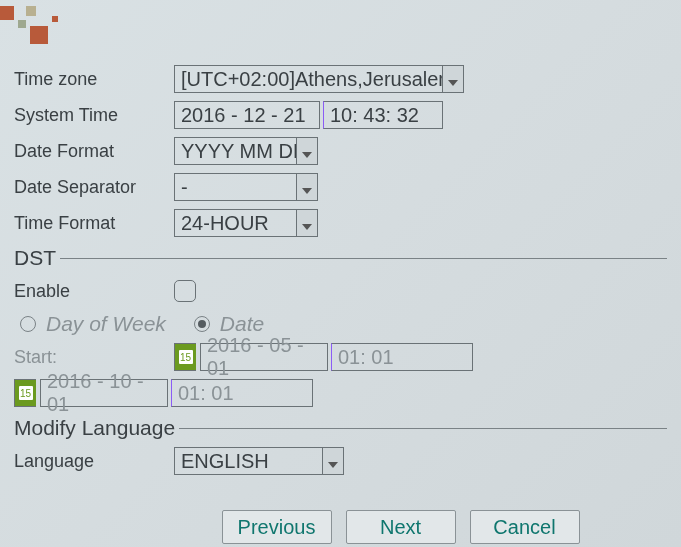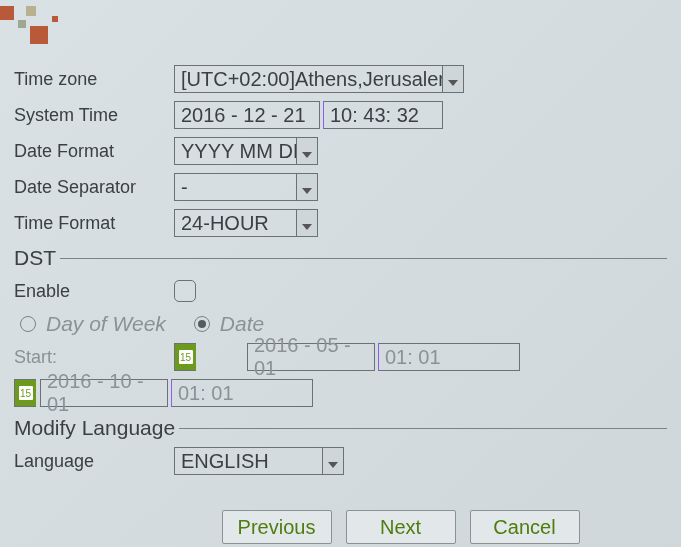--- a/index.html
+++ b/index.html
@@ -166,21 +166,21 @@
     gap: 14px;
     justify-content: center;
     margin-top: 34px;
     padding-left: 120px;
   }
   .btn {
     min-width: 110px;
     height: 34px;
     border: 1px solid #8a9296;
     background: #e2e7e9;
-    color: #4d7c0f;
+    color: #0f766e;
     font-size: 20px;
     display: flex;
     align-items: center;
     justify-content: center;
     cursor: pointer;
     border-radius: 2px;
     padding: 0 14px;
     box-sizing: border-box;
   }
 </style>
@@ -272,21 +272,21 @@
     <span class="radio selected"></span>
     <span class="dim">Date</span>
   </div>
 
   <div class="row">
     <div class="label dim">Start:</div>
     <div class="field-wrap combo-split">
       <div class="cal-icon">
           <div class="inner">15</div>
         </div>
-      <div class="field disabled-text" style="width:128px;margin-left:47px;">2016 - 05 - 01</div>
+      <div class="field disabled-text" style="width:128px;">2016 - 05 - 01</div>
       <div class="field disabled-text" style="width:142px;">01: 01</div>
     </div>
   </div>
 
   <div class="row">
     <div class="field-wrap combo-split">
       <div class="cal-icon">
           <div class="inner">15</div>
         </div>
       <div class="field disabled-text" style="width:128px;">2016 - 10 - 01</div>

